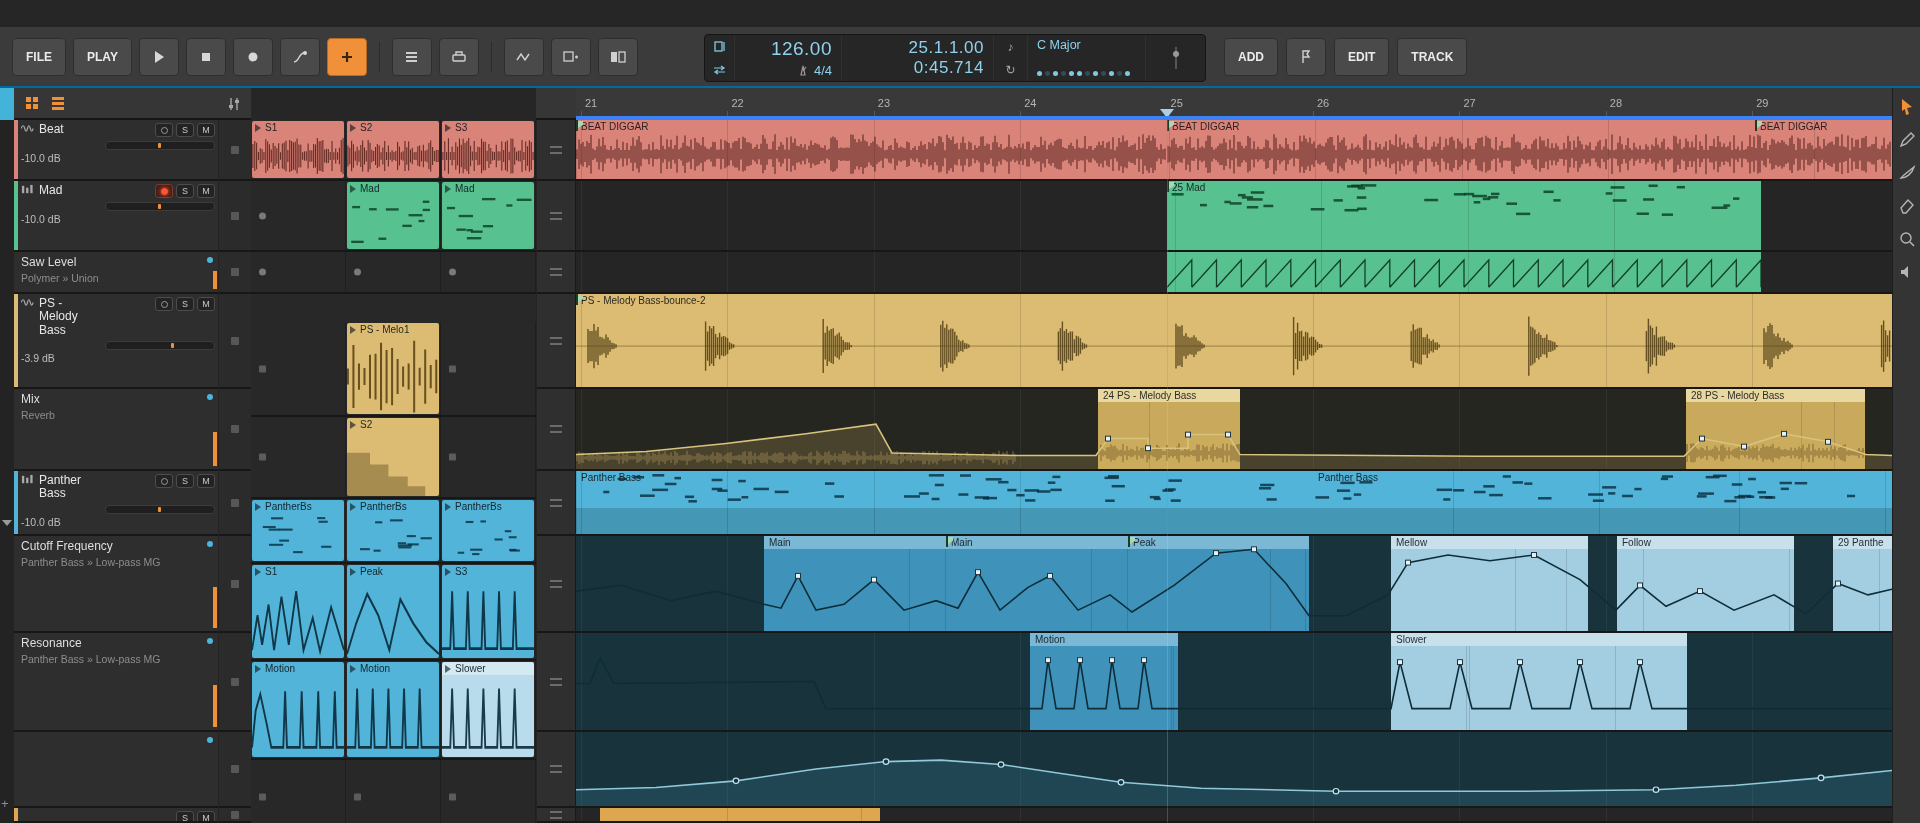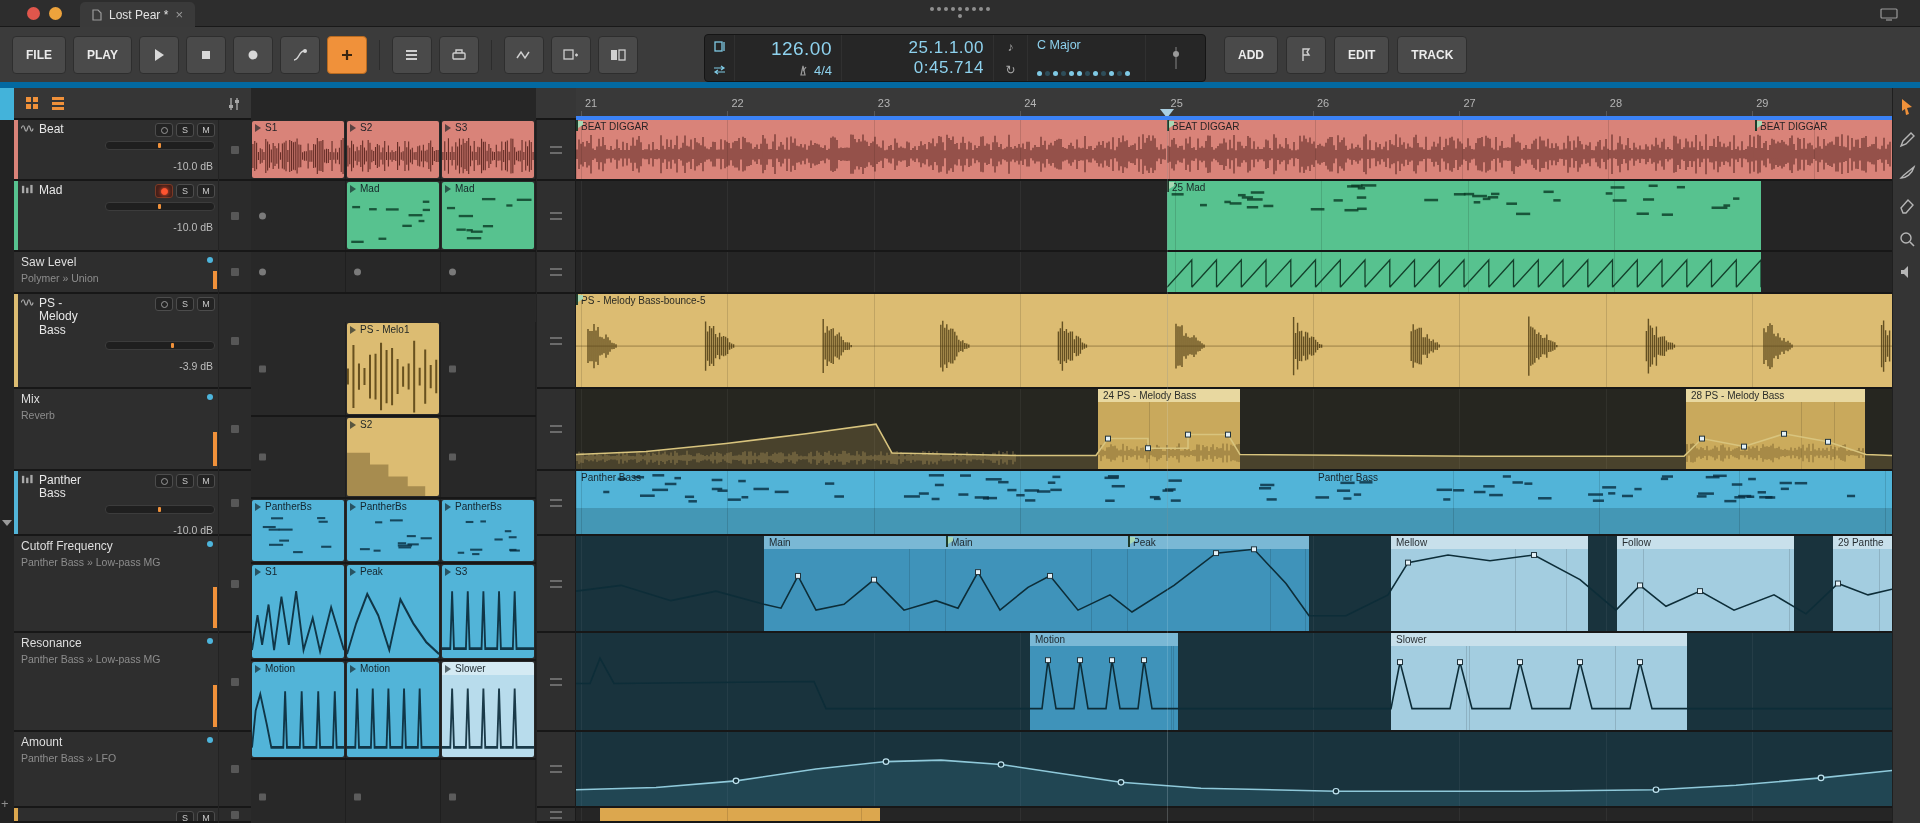--- a/index.html
+++ b/index.html
@@ -9,21 +9,21 @@
 .titlebar{position:absolute;top:0;left:0;width:100%;height:27px;background:#2d2d2d;border-bottom:1px solid #191919}
 .tl{position:absolute;top:7px;width:13px;height:13px;border-radius:50%}
 .tl.red{left:27px;background:#e0564c}
 .tl.orange{left:49px;background:#eda33c}
 .tab{position:absolute;left:80px;top:2px;height:25px;background:#3a3a3a;border-radius:5px 5px 0 0;display:flex;align-items:center;gap:7px;padding:0 12px;font-size:12px;color:#e3e3e3}
 .tab-x{color:#9a9a9a;font-size:13px;cursor:default}
 .logo{position:absolute;left:930px;top:7px;width:60px;display:flex;flex-wrap:wrap;gap:3px;justify-content:center}
 .logo i{width:4px;height:4px;border-radius:50%;background:#8f8f8f;display:block}
 .mon-ic{position:absolute;right:22px;top:8px}
 
-.toolbar{position:absolute;top:27px;left:0;width:100%;height:61px;background:#3b3b3b;border-bottom:6px solid #0369a1}
+.toolbar{position:absolute;top:27px;left:0;width:100%;height:61px;background:#3b3b3b;border-bottom:2px solid #0369a1}
 .tb-left{position:absolute;left:12px;top:50%;transform:translateY(-50%);display:flex;align-items:center;gap:7px}
 .tb-btn{height:38px;min-width:44px;padding:0 13px;background:#4a4a4a;border:1px solid #2e2e2e;border-radius:4px;color:#ececec;font-size:12px;font-weight:700;font-family:inherit;display:flex;align-items:center;justify-content:center;cursor:default}
 .tb-ic{width:40px;min-width:40px;padding:0}
 .tb-ic.orange{background:#f0913a;border-color:#b86a20}
 .sep{width:1px;height:30px;background:#2c2c2c;margin:0 5px}
 .tdisp{position:absolute;left:704px;top:7px;width:502px;height:48px;background:#262626;border:1px solid #151515;border-radius:4px;display:flex;align-items:stretch;color:#8ed2ee}
 .td-icol{width:30px;display:flex;flex-direction:column;align-items:center;justify-content:space-around;border-right:1px solid #303030}
 .td-sec{padding:3px 9px;display:flex;flex-direction:column;justify-content:space-between}
 .td-tempo{width:106px;align-items:flex-end}
 .td-big{font-size:19px;letter-spacing:.5px;white-space:nowrap}
@@ -67,21 +67,21 @@
 .th-r1{display:flex;align-items:flex-start;gap:5px}
 .th-name{flex:1;max-width:58px;font-size:12px;color:#e8e8e8;line-height:1.12;overflow:hidden}
 .th-btns{display:flex;gap:3px;margin-left:auto}
 .btn-sm{width:18px;height:14px;background:#232323;border:1px solid #4c4c4c;border-radius:3px;color:#c9c9c9;font-size:9px;display:flex;align-items:center;justify-content:center}
 .btn-arm .dot{width:7px;height:7px;border-radius:50%;border:1.5px solid #989898}
 .btn-arm.armed{background:#44201a;border-color:#7c3a26}
 .btn-arm.armed .dot{background:#ff5430;border-color:#ff5430;box-shadow:0 0 4px #ff5430}
 .th-fader{margin-top:4px;display:flex;justify-content:flex-end}
 .groove{width:110px;height:9px;background:#1f1f1f;border:1px solid #3c3c3c;border-radius:4px;position:relative}
 .groove .tick{position:absolute;top:1px;bottom:1px;width:3px;background:#f0913a;border-radius:1px}
-.th-vol{margin-top:10px;text-align:right;font-size:10.5px;color:#bdbdbd;padding-right:2px}
+.th-vol{margin-top:2px;font-size:10.5px;color:#bdbdbd;padding-right:2px}
 .th-name2{font-size:12px;color:#dedede}
 .th-sub{font-size:10.5px;color:#8d8d8d;margin-top:3px}
 .blue-dot{position:absolute;right:5px;top:5px;width:6px;height:6px;border-radius:50%;background:#4db5dc}
 .meter{position:absolute;right:1px;bottom:3px;width:4px;background:#f0913a}
 
 .stop-sq{position:absolute;left:50%;top:50%;transform:translate(-50%,-50%);width:8px;height:8px;background:#575757;border-radius:1px}
 .handle{position:absolute;left:50%;top:50%;transform:translate(-50%,-50%);width:12px;height:8px;border-top:2px solid #6b6b6b;border-bottom:2px solid #6b6b6b}
 
 .lslot{position:absolute;top:0;bottom:0;border-right:1px solid #1f1f1f;overflow:hidden}
 .emp-sq{position:absolute;left:8px;top:50%;transform:translateY(-50%);width:7px;height:7px;background:#5c5c5c;border-radius:1px}
@@ -106,47 +106,20 @@
 .lr-blue{position:absolute;left:0;top:0;width:14px;height:32px;background:#43b3da}
 .lr-chev{position:absolute;left:2px;top:432px;width:0;height:0;border-left:5px solid transparent;border-right:5px solid transparent;border-top:6px solid #9a9a9a}
 .lr-plus{position:absolute;left:1px;bottom:12px;color:#8d8d8d;font-size:13px}
 #right-tools{position:absolute;right:0;top:88px;width:28px;bottom:0;background:#343434;border-left:1px solid #1f1f1f;display:flex;flex-direction:column;align-items:center;padding-top:10px;gap:11px;z-index:8}
 </style>
 </head>
 <body>
 
 <div id="app">
 
-  <div class="titlebar">
-    <span class="tl red"></span>
-    <span class="tl orange"></span>
-    <div class="tab">
-      <svg width="10" height="12" viewBox="0 0 10 12">
-          <path d="M1 1h5l3 3v7H1z" fill="none" stroke="#9a9a9a" stroke-width="1.2"></path>
-        </svg>
-      <span>Lost Pear *</span>
-      <span class="tab-x">×</span>
-    </div>
-    <div class="logo">
-        <i></i>
-        <i></i>
-        <i></i>
-        <i></i>
-        <i></i>
-        <i></i>
-        <i></i>
-        <i></i>
-        <i></i>
-        <i></i>
-      </div>
-    <svg class="mon-ic" width="18" height="13" viewBox="0 0 18 13">
-        <rect x="1" y="1" width="16" height="9" rx="1" fill="none" stroke="#9a9a9a" stroke-width="1.2"></rect>
-        <path d="M6 12h6" stroke="#9a9a9a" stroke-width="1.2"></path>
-      </svg>
-  </div>
 
   <div class="toolbar">
     <div class="tb-left">
       <button class="tb-btn">FILE</button>
       <button class="tb-btn">PLAY</button>
       <button class="tb-btn tb-ic">
           <svg width="14" height="14" viewBox="0 0 14 14">
             <path d="M3 1L12 7L3 13Z" fill="#d8d8d8"></path>
           </svg>
         </button>
@@ -442,24 +415,20 @@
       </div>
       <div class="trow" style="height: 99px;">
         <div class="th-main">
           <div class="th-name2">Resonance</div>
           <div class="th-sub">Panther Bass » Low-pass MG</div>
         </div>
         <span class="blue-dot"></span>
         <span class="meter" style="height: 42px;"></span>
       </div>
       <div class="trow" style="height: 76px;">
-        <div class="th-main">
-          <div class="th-name2">Amount</div>
-          <div class="th-sub">Panther Bass » LFO</div>
-        </div>
         <span class="blue-dot"></span>
       </div>
       <div class="trow" style="height: 15px;">
         <div class="th-strip" style="background: rgb(220, 167, 78);"></div>
         <div class="th-main">
           <div class="th-r1">
             <div class="th-btns">
               <div class="btn-sm">S</div>
               <div class="btn-sm">M</div>
             </div>
@@ -904,21 +873,21 @@
       </div>
       <div class="trow arow" style="height: 42px; background: repeating-linear-gradient(to right, rgba(255, 255, 255, 0.05) 0px, rgba(255, 255, 255, 0.05) 1px, transparent 1px, transparent 146.4px) 5px 0px rgb(37, 37, 37);">
         <div class="aclip" style="left: 591px; width: 594px; background: repeating-linear-gradient(to right, rgba(0, 0, 0, 0.13) 0px, rgba(0, 0, 0, 0.13) 1px, transparent 1px, transparent 146.4px) -586px 0px rgb(87, 194, 143);">
           <svg viewBox="0 0 594 42" preserveAspectRatio="none" class="fill">
             <path d="M0.0 37.0L24.8 8.4L24.8 37.0M24.8 37.0L49.5 8.4L49.5 37.0M49.5 37.0L74.3 8.4L74.3 37.0M74.3 37.0L99.0 8.4L99.0 37.0M99.0 37.0L123.8 8.4L123.8 37.0M123.8 37.0L148.5 8.4L148.5 37.0M148.5 37.0L173.3 8.4L173.3 37.0M173.3 37.0L198.0 8.4L198.0 37.0M198.0 37.0L222.8 8.4L222.8 37.0M222.8 37.0L247.5 8.4L247.5 37.0M247.5 37.0L272.3 8.4L272.3 37.0M272.3 37.0L297.0 8.4L297.0 37.0M297.0 37.0L321.8 8.4L321.8 37.0M321.8 37.0L346.5 8.4L346.5 37.0M346.5 37.0L371.3 8.4L371.3 37.0M371.3 37.0L396.0 8.4L396.0 37.0M396.0 37.0L420.8 8.4L420.8 37.0M420.8 37.0L445.5 8.4L445.5 37.0M445.5 37.0L470.3 8.4L470.3 37.0M470.3 37.0L495.0 8.4L495.0 37.0M495.0 37.0L519.8 8.4L519.8 37.0M519.8 37.0L544.5 8.4L544.5 37.0M544.5 37.0L569.3 8.4L569.3 37.0M569.3 37.0L594.0 8.4L594.0 37.0" stroke="rgba(12,50,32,0.9)" stroke-width="1.3" fill="none"></path>
           </svg>
         </div>
       </div>
       <div class="trow arow" style="height: 95px; background: repeating-linear-gradient(to right, rgba(255, 255, 255, 0.05) 0px, rgba(255, 255, 255, 0.05) 1px, transparent 1px, transparent 146.4px) 5px 0px rgb(37, 37, 37);">
         <div class="aclip" style="left: 0px; width: 1316px; background: repeating-linear-gradient(to right, rgba(0, 0, 0, 0.13) 0px, rgba(0, 0, 0, 0.13) 1px, transparent 1px, transparent 146.4px) 5px 0px rgb(220, 188, 114);">
-          <span class="aclip-label">PS - Melody Bass-bounce-5</span>
+          <span class="aclip-label">PS - Melody Bass-bounce-2</span>
           <svg viewBox="0 0 1316 95" preserveAspectRatio="none" class="fill">
             <path d="M0 53.2L1316 53.2" stroke="rgba(70,52,14,0.45)" stroke-width="1" fill="none"></path>
             <path d="M12.0 35.8L12.0 70.6M14.0 37.8L14.0 68.6M16.0 37.7L16.0 68.7M18.0 30.6L18.0 75.8M20.0 37.2L20.0 69.2M22.0 33.8L22.0 72.6M24.0 43.7L24.0 62.7M26.0 44.3L26.0 62.1M28.0 45.8L28.0 60.6M30.0 41.4L30.0 65.0M32.0 44.3L32.0 62.1M34.0 47.3L34.0 59.1M36.0 49.9L36.0 56.5M38.0 50.3L38.0 56.1M40.0 51.4L40.0 55.0M129.6 28.0L129.6 78.4M131.6 38.2L131.6 68.2M133.6 32.8L133.6 73.6M135.6 35.1L135.6 71.3M137.6 32.8L137.6 73.6M139.6 40.8L139.6 65.6M141.6 44.1L141.6 62.3M143.6 39.7L143.6 66.7M145.6 43.6L145.6 62.8M147.6 42.9L147.6 63.5M149.6 43.6L149.6 62.8M151.6 45.1L151.6 61.3M153.6 49.4L153.6 57.0M155.6 50.6L155.6 55.8M157.6 51.4L157.6 55.0M247.2 25.6L247.2 80.8M249.2 39.6L249.2 66.8M251.2 32.9L251.2 73.5M253.2 37.4L253.2 69.0M255.2 35.8L255.2 70.6M257.2 34.9L257.2 71.5M259.2 42.6L259.2 63.8M261.2 41.2L261.2 65.2M263.2 39.4L263.2 67.0M265.2 43.5L265.2 62.9M267.2 46.9L267.2 59.5M269.2 49.2L269.2 57.2M271.2 49.3L271.2 57.1M273.2 49.5L273.2 56.9M275.2 52.0L275.2 54.4M364.8 31.3L364.8 75.1M366.8 27.3L366.8 79.1M368.8 34.5L368.8 71.9M370.8 30.8L370.8 75.6M372.8 36.6L372.8 69.8M374.8 35.3L374.8 71.1M376.8 35.5L376.8 70.9M378.8 38.6L378.8 67.8M380.8 42.5L380.8 63.9M382.8 46.8L382.8 59.6M384.8 48.2L384.8 58.2M386.8 47.3L386.8 59.1M388.8 50.1L388.8 56.3M390.8 50.6L390.8 55.8M392.8 51.6L392.8 54.8M482.4 38.4L482.4 68.0M484.4 34.9L484.4 71.5M486.4 28.0L486.4 78.4M488.4 37.8L488.4 68.6M490.4 35.8L490.4 70.6M492.4 39.5L492.4 66.9M494.4 38.3L494.4 68.1M496.4 38.4L496.4 68.0M498.4 46.2L498.4 60.2M500.4 42.7L500.4 63.7M502.4 43.3L502.4 63.1M504.4 45.3L504.4 61.1M506.4 49.5L506.4 56.9M508.4 50.6L508.4 55.8M510.4 51.6L510.4 54.8M600.0 30.3L600.0 76.1M602.0 33.0L602.0 73.4M604.0 33.3L604.0 73.1M606.0 31.9L606.0 74.5M608.0 42.7L608.0 63.7M610.0 40.2L610.0 66.2M612.0 43.6L612.0 62.8M614.0 44.8L614.0 61.6M616.0 44.3L616.0 62.1M618.0 42.1L618.0 64.3M620.0 44.5L620.0 61.9M622.0 47.6L622.0 58.8M624.0 48.3L624.0 58.1M626.0 50.4L626.0 56.0M628.0 51.6L628.0 54.8M717.6 23.5L717.6 82.9M719.6 39.9L719.6 66.5M721.6 29.4L721.6 77.0M723.6 38.0L723.6 68.4M725.6 37.6L725.6 68.8M727.6 43.4L727.6 63.0M729.6 38.5L729.6 67.9M731.6 39.4L731.6 67.0M733.6 44.7L733.6 61.7M735.6 43.3L735.6 63.1M737.6 43.9L737.6 62.5M739.6 46.7L739.6 59.7M741.6 49.1L741.6 57.3M743.6 51.2L743.6 55.2M745.6 51.5L745.6 54.9M835.2 38.0L835.2 68.4M837.2 31.0L837.2 75.4M839.2 36.4L839.2 70.0M841.2 35.6L841.2 70.8M843.2 34.6L843.2 71.8M845.2 34.5L845.2 71.9M847.2 44.3L847.2 62.1M849.2 44.3L849.2 62.1M851.2 41.0L851.2 65.4M853.2 45.7L853.2 60.7M855.2 48.0L855.2 58.4M857.2 46.6L857.2 59.8M859.2 49.5L859.2 56.9M861.2 49.2L861.2 57.2M863.2 51.7L863.2 54.7M952.8 22.9L952.8 83.5M954.8 33.2L954.8 73.2M956.8 34.3L956.8 72.1M958.8 36.2L958.8 70.2M960.8 40.9L960.8 65.5M962.8 39.4L962.8 67.0M964.8 42.0L964.8 64.4M966.8 44.9L966.8 61.5M968.8 44.7L968.8 61.7M970.8 41.3L970.8 65.1M972.8 47.1L972.8 59.3M974.8 47.4L974.8 59.0M976.8 48.4L976.8 58.0M978.8 49.4L978.8 57.0M980.8 52.0L980.8 54.4M1070.4 37.8L1070.4 68.6M1072.4 25.2L1072.4 81.2M1074.4 32.1L1074.4 74.3M1076.4 34.5L1076.4 71.9M1078.4 41.9L1078.4 64.5M1080.4 33.2L1080.4 73.2M1082.4 44.4L1082.4 62.0M1084.4 43.6L1084.4 62.8M1086.4 43.4L1086.4 63.0M1088.4 43.1L1088.4 63.3M1090.4 47.6L1090.4 58.8M1092.4 49.4L1092.4 57.0M1094.4 49.6L1094.4 56.8M1096.4 49.7L1096.4 56.7M1098.4 51.6L1098.4 54.8M1188.0 34.9L1188.0 71.5M1190.0 39.1L1190.0 67.3M1192.0 32.7L1192.0 73.7M1194.0 29.8L1194.0 76.6M1196.0 31.7L1196.0 74.7M1198.0 40.7L1198.0 65.7M1200.0 43.2L1200.0 63.2M1202.0 40.1L1202.0 66.3M1204.0 44.4L1204.0 62.0M1206.0 47.4L1206.0 59.0M1208.0 45.0L1208.0 61.4M1210.0 48.8L1210.0 57.6M1212.0 47.8L1212.0 58.6M1214.0 49.8L1214.0 56.6M1216.0 51.5L1216.0 54.9M1305.6 31.7L1305.6 74.7M1307.6 27.1L1307.6 79.3M1309.6 37.0L1309.6 69.4M1311.6 42.2L1311.6 64.2M1313.6 37.4L1313.6 69.0" stroke="rgba(70,52,14,0.8)" stroke-width="1.4" fill="none"></path>
           </svg>
         </div>
         <span class="marker" style="left: 0px;">
           <b></b>
           <i></i>
         </span>
       </div>

